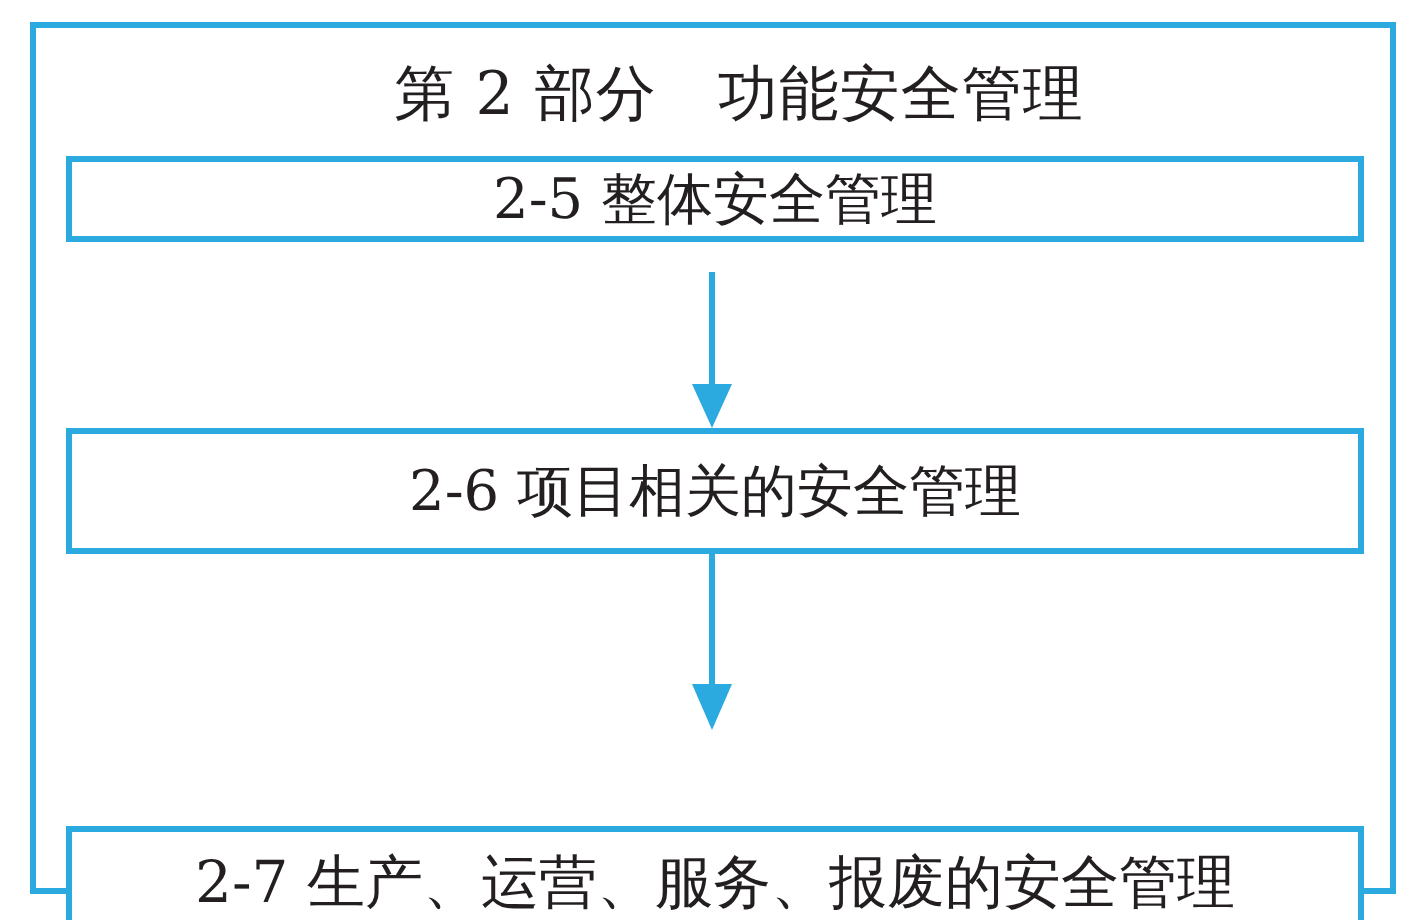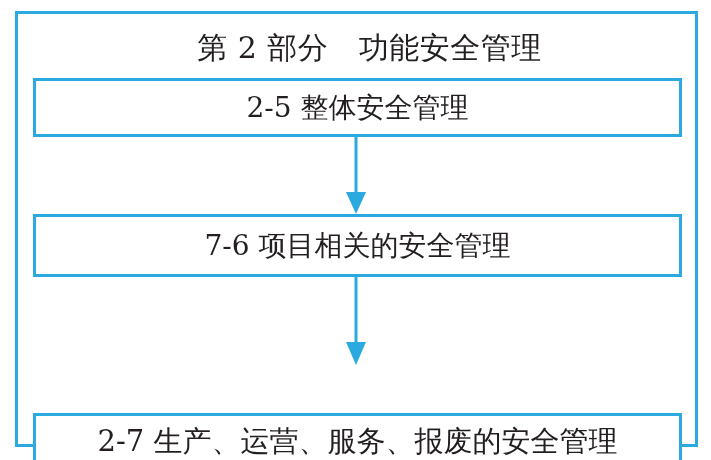--- a/index.html
+++ b/index.html
@@ -60,21 +60,21 @@
     align-items: center;
     justify-content: center;
     color: #231f20;
     white-space: nowrap;
   }
 
   #box-1 {
     left: 33px;
     top: 78px;
     width: 649px;
-    height: 59px;
+    height: 43px;
     font-size: 28px;
   }
 
   #box-2 {
     left: 33px;
     top: 214px;
     width: 649px;
     height: 63px;
     font-size: 28px;
   }
@@ -113,21 +113,21 @@
   </div>
 
   <div class="connector" id="connector-1">
     <svg width="32" height="78" viewBox="0 0 32 78" aria-hidden="true">
       <line x1="16" y1="0" x2="16" y2="57" stroke="#2BAAE0" stroke-width="3"></line>
       <polygon points="6,56 26,56 16,78" fill="#2BAAE0"></polygon>
     </svg>
   </div>
 
   <div class="proc-box" id="box-2">
-    <span>7-6 项目相关的安全管理</span>
+    <span>2-6 项目相关的安全管理</span>
   </div>
 
   <div class="connector" id="connector-2">
     <svg width="32" height="88" viewBox="0 0 32 88" aria-hidden="true">
       <line x1="16" y1="0" x2="16" y2="66" stroke="#2BAAE0" stroke-width="3"></line>
       <polygon points="6,65 26,65 16,88" fill="#2BAAE0"></polygon>
     </svg>
   </div>
 
   <div class="proc-box" id="box-3">

